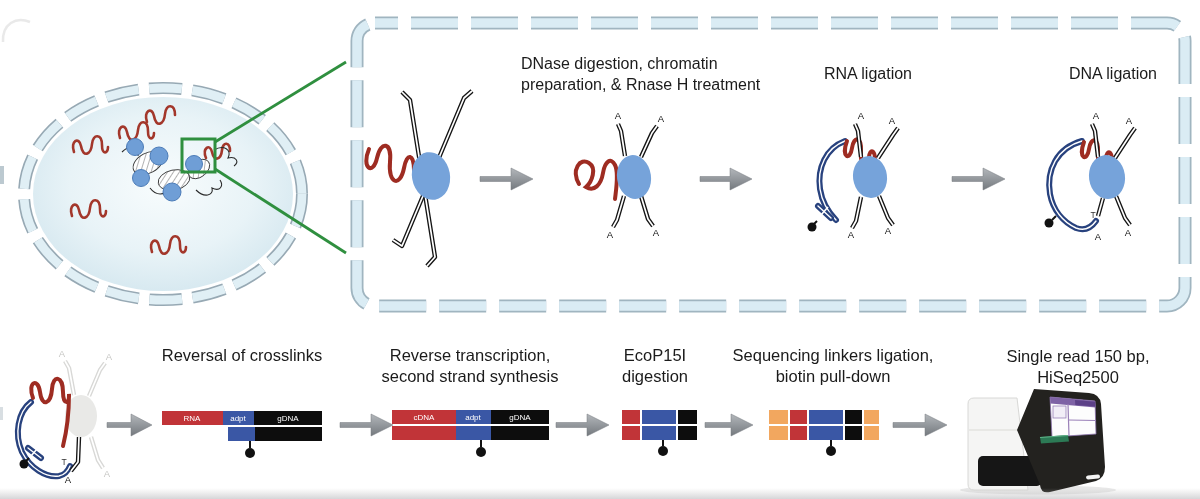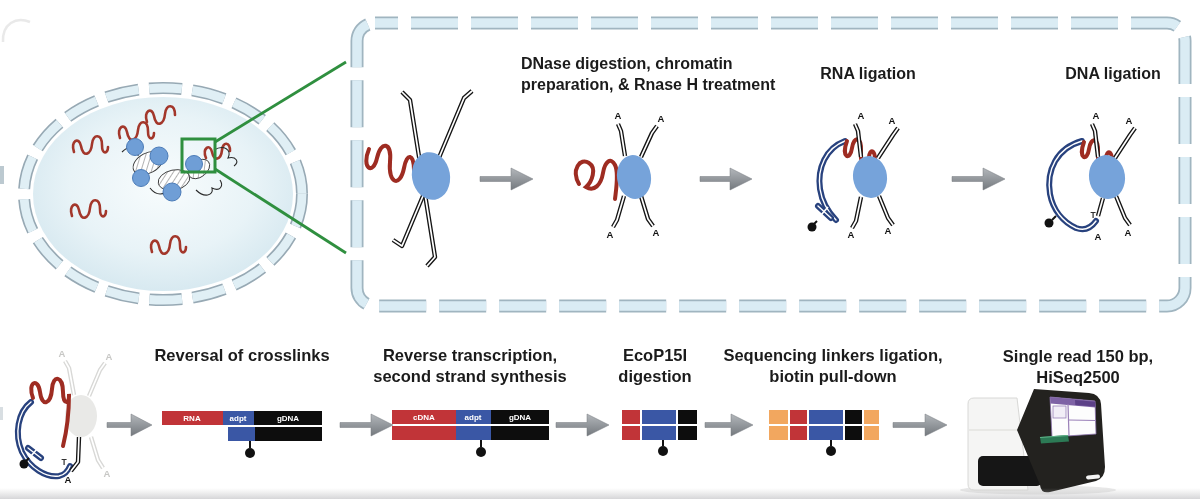--- a/index.html
+++ b/index.html
@@ -1,17 +1,17 @@
 <!DOCTYPE html>
 <html><head>
 <meta charset="utf-8">
 <style>
   html,body{margin:0;padding:0;background:#fff;}
   .canvas{position:relative;width:1200px;height:499px;background:#ffffff;overflow:hidden;
-          font-family:"Liberation Sans",sans-serif;font-weight:bold;}
+          font-family:"Liberation Sans",sans-serif;}
   svg{position:absolute;left:0;top:0;}
   svg text{font-family:"Liberation Sans",sans-serif;}
   .lbl{font-size:16px;fill:#1b1b1b;}
   .lblb{font-size:16.5px;fill:#1b1b1b;}
   .mid{text-anchor:middle;}
   .barlbl{font-size:8px;fill:#ffffff;text-anchor:middle;}
   .atext{font-size:9.5px;fill:#111;text-anchor:middle;}
   .atext-faded{fill:#c7c7c5;}
   .ttext{font-size:8.5px;fill:#333;text-anchor:middle;}
   .dna{stroke:#151515;stroke-width:4.4;fill:none;stroke-linejoin:round;}

